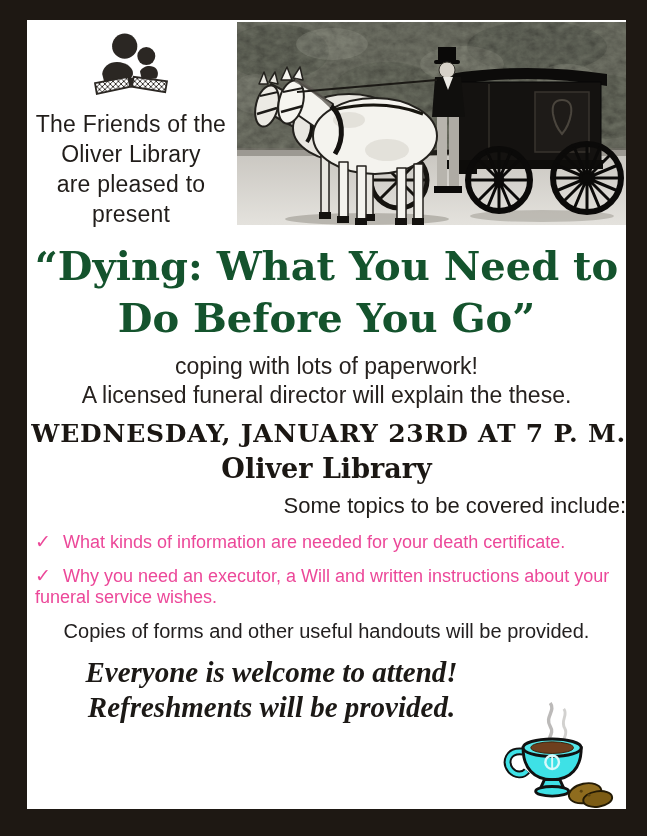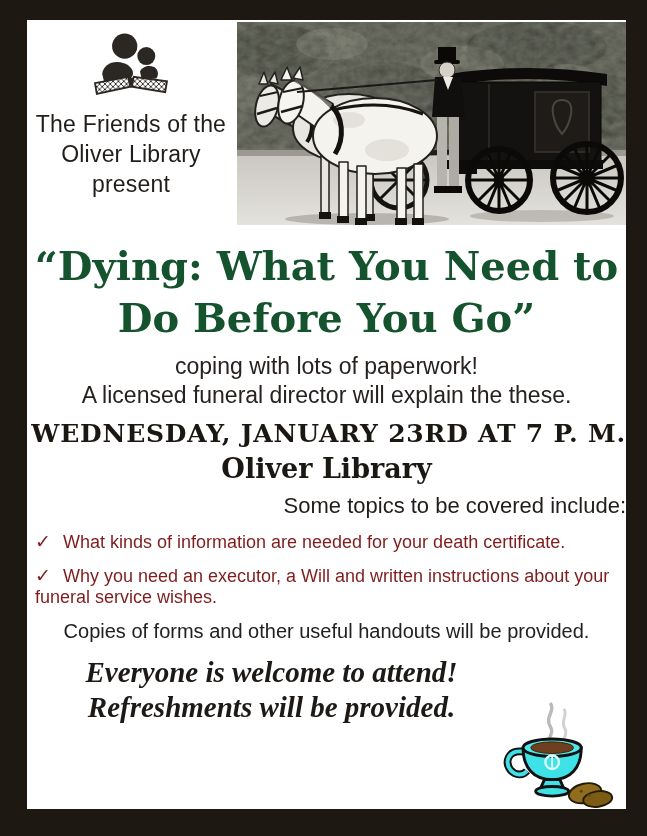--- a/index.html
+++ b/index.html
@@ -69,21 +69,21 @@
   }
   .topics-heading {
     margin-top:9px;
     text-align:right;
     font-size:22px;
     color:#211d1a;
   }
   .topics-list {
     margin:12px 6px 0 8px;
     font-size:18px; line-height:1.16;
-    color:#7f1d1d;
+    color:#ec4899;
   }
   .topic-item { margin-bottom:12px; }
   .check { display:inline-block; margin-right:12px; font-size:19px; }
   .handouts-note {
     margin-top:2px;
     text-align:center;
     font-size:20px;
     color:#232020;
   }
   .welcome {
@@ -121,20 +121,21 @@
           <path d="M10,56 L47,49 L49,60 L12,68 Z" fill="#ffffff" stroke="#2b2723" stroke-width="2"></path>
           <path d="M10,56 L47,49 L49,60 L12,68 Z" fill="url(#xh)"></path>
           <path d="M51,60 L53,49 L90,54 L88,66 Z" fill="#ffffff" stroke="#2b2723" stroke-width="2"></path>
           <path d="M51,60 L53,49 L90,54 L88,66 Z" fill="url(#xh)"></path>
           <polygon points="47,50 53,50 50,62" fill="#2b2723"></polygon>
         </svg>
       </div>
       <div class="intro-text">
         <div>The Friends of the</div>
         <div>Oliver Library</div>
+        <div>are pleased to</div>
         <div>present</div>
       </div>
     </div>
 
     <div class="photo">
       <svg width="389" height="203" viewBox="0 0 389 203" xmlns="http://www.w3.org/2000/svg">
         <defs>
           <filter id="fol" x="0" y="0" width="100%" height="100%">
             <feTurbulence type="fractalNoise" baseFrequency="0.10 0.13" numOctaves="4" seed="11"></feTurbulence>
             <feColorMatrix type="matrix" values="0.20 0.20 0.20 0 0  0.22 0.22 0.22 0 0  0.17 0.17 0.17 0 0  0 0 0 0 1"></feColorMatrix>

